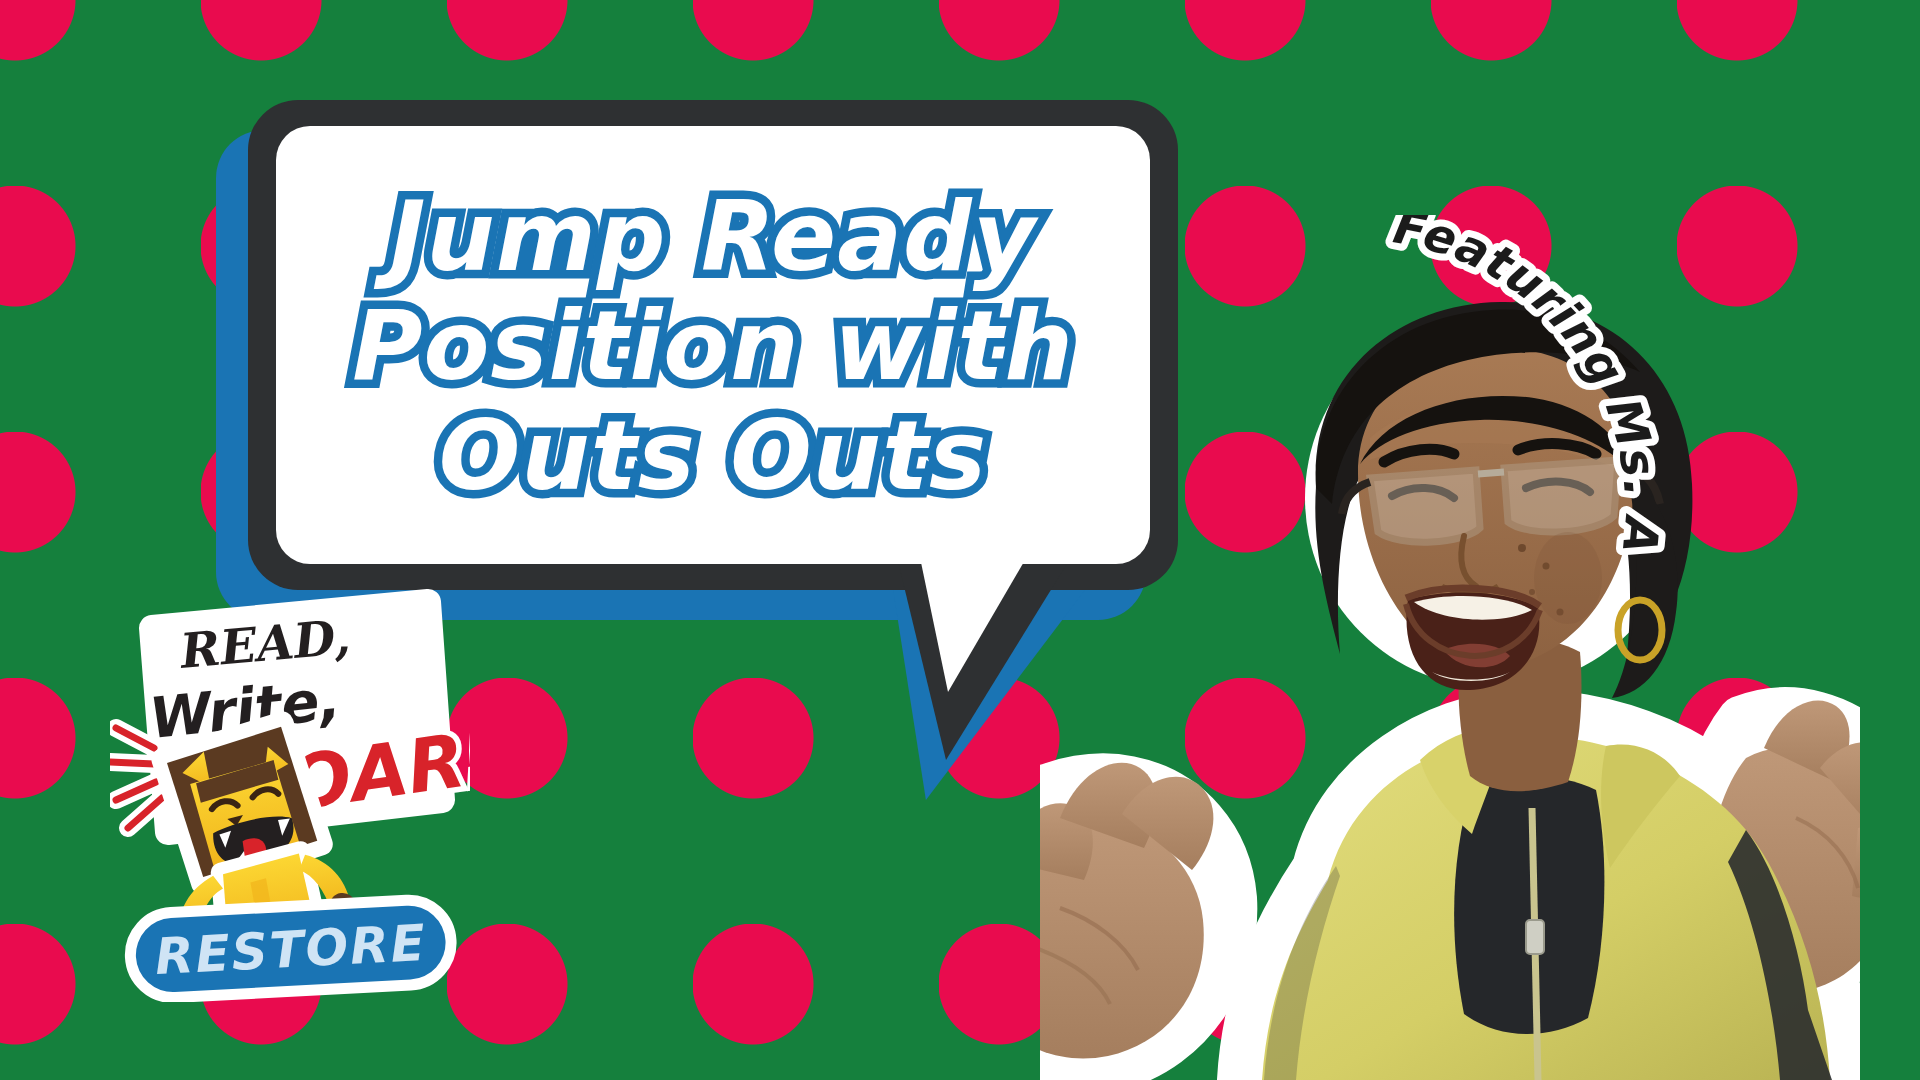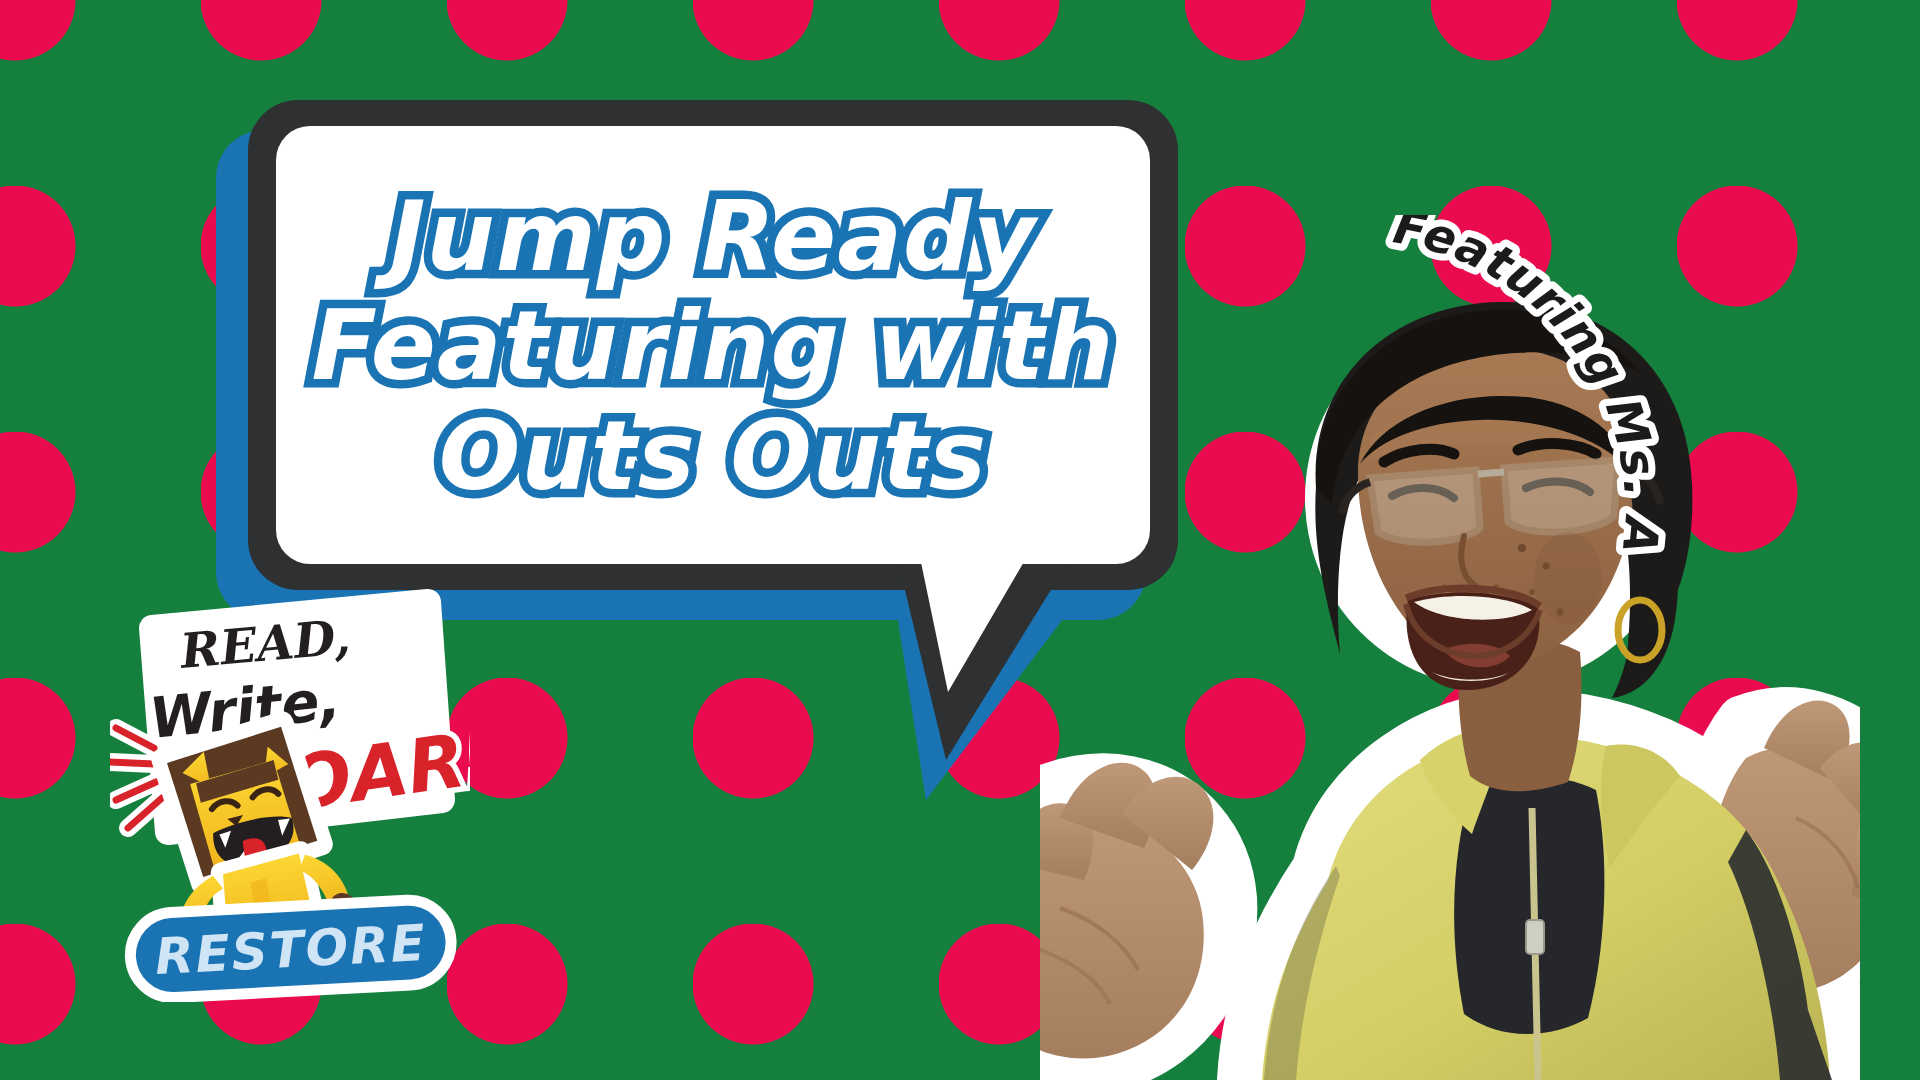--- a/index.html
+++ b/index.html
@@ -148,21 +148,21 @@
   <div class="bubble-wrap">
     <div class="bubble-shadow"></div>
     <div class="bubble-shadow-tail"></div>
     <div class="bubble-outline"></div>
     <div class="bubble-outline-tail"></div>
     <div class="bubble-face"></div>
     <div class="bubble-face-tail"></div>
 
     <div class="title-block">
       <div class="title-line">Jump Ready</div>
-      <div class="title-line">Featuring with</div>
+      <div class="title-line">Position with</div>
       <div class="title-line">Outs Outs</div>
     </div>
   </div>
 
   <svg class="presenter" viewBox="0 0 820 832">
     <defs>
       <radialGradient id="cheek" cx="50%" cy="50%" r="50%">
         <stop offset="0%" stop-color="#a9764f"></stop>
         <stop offset="100%" stop-color="#8e6040"></stop>
       </radialGradient>

